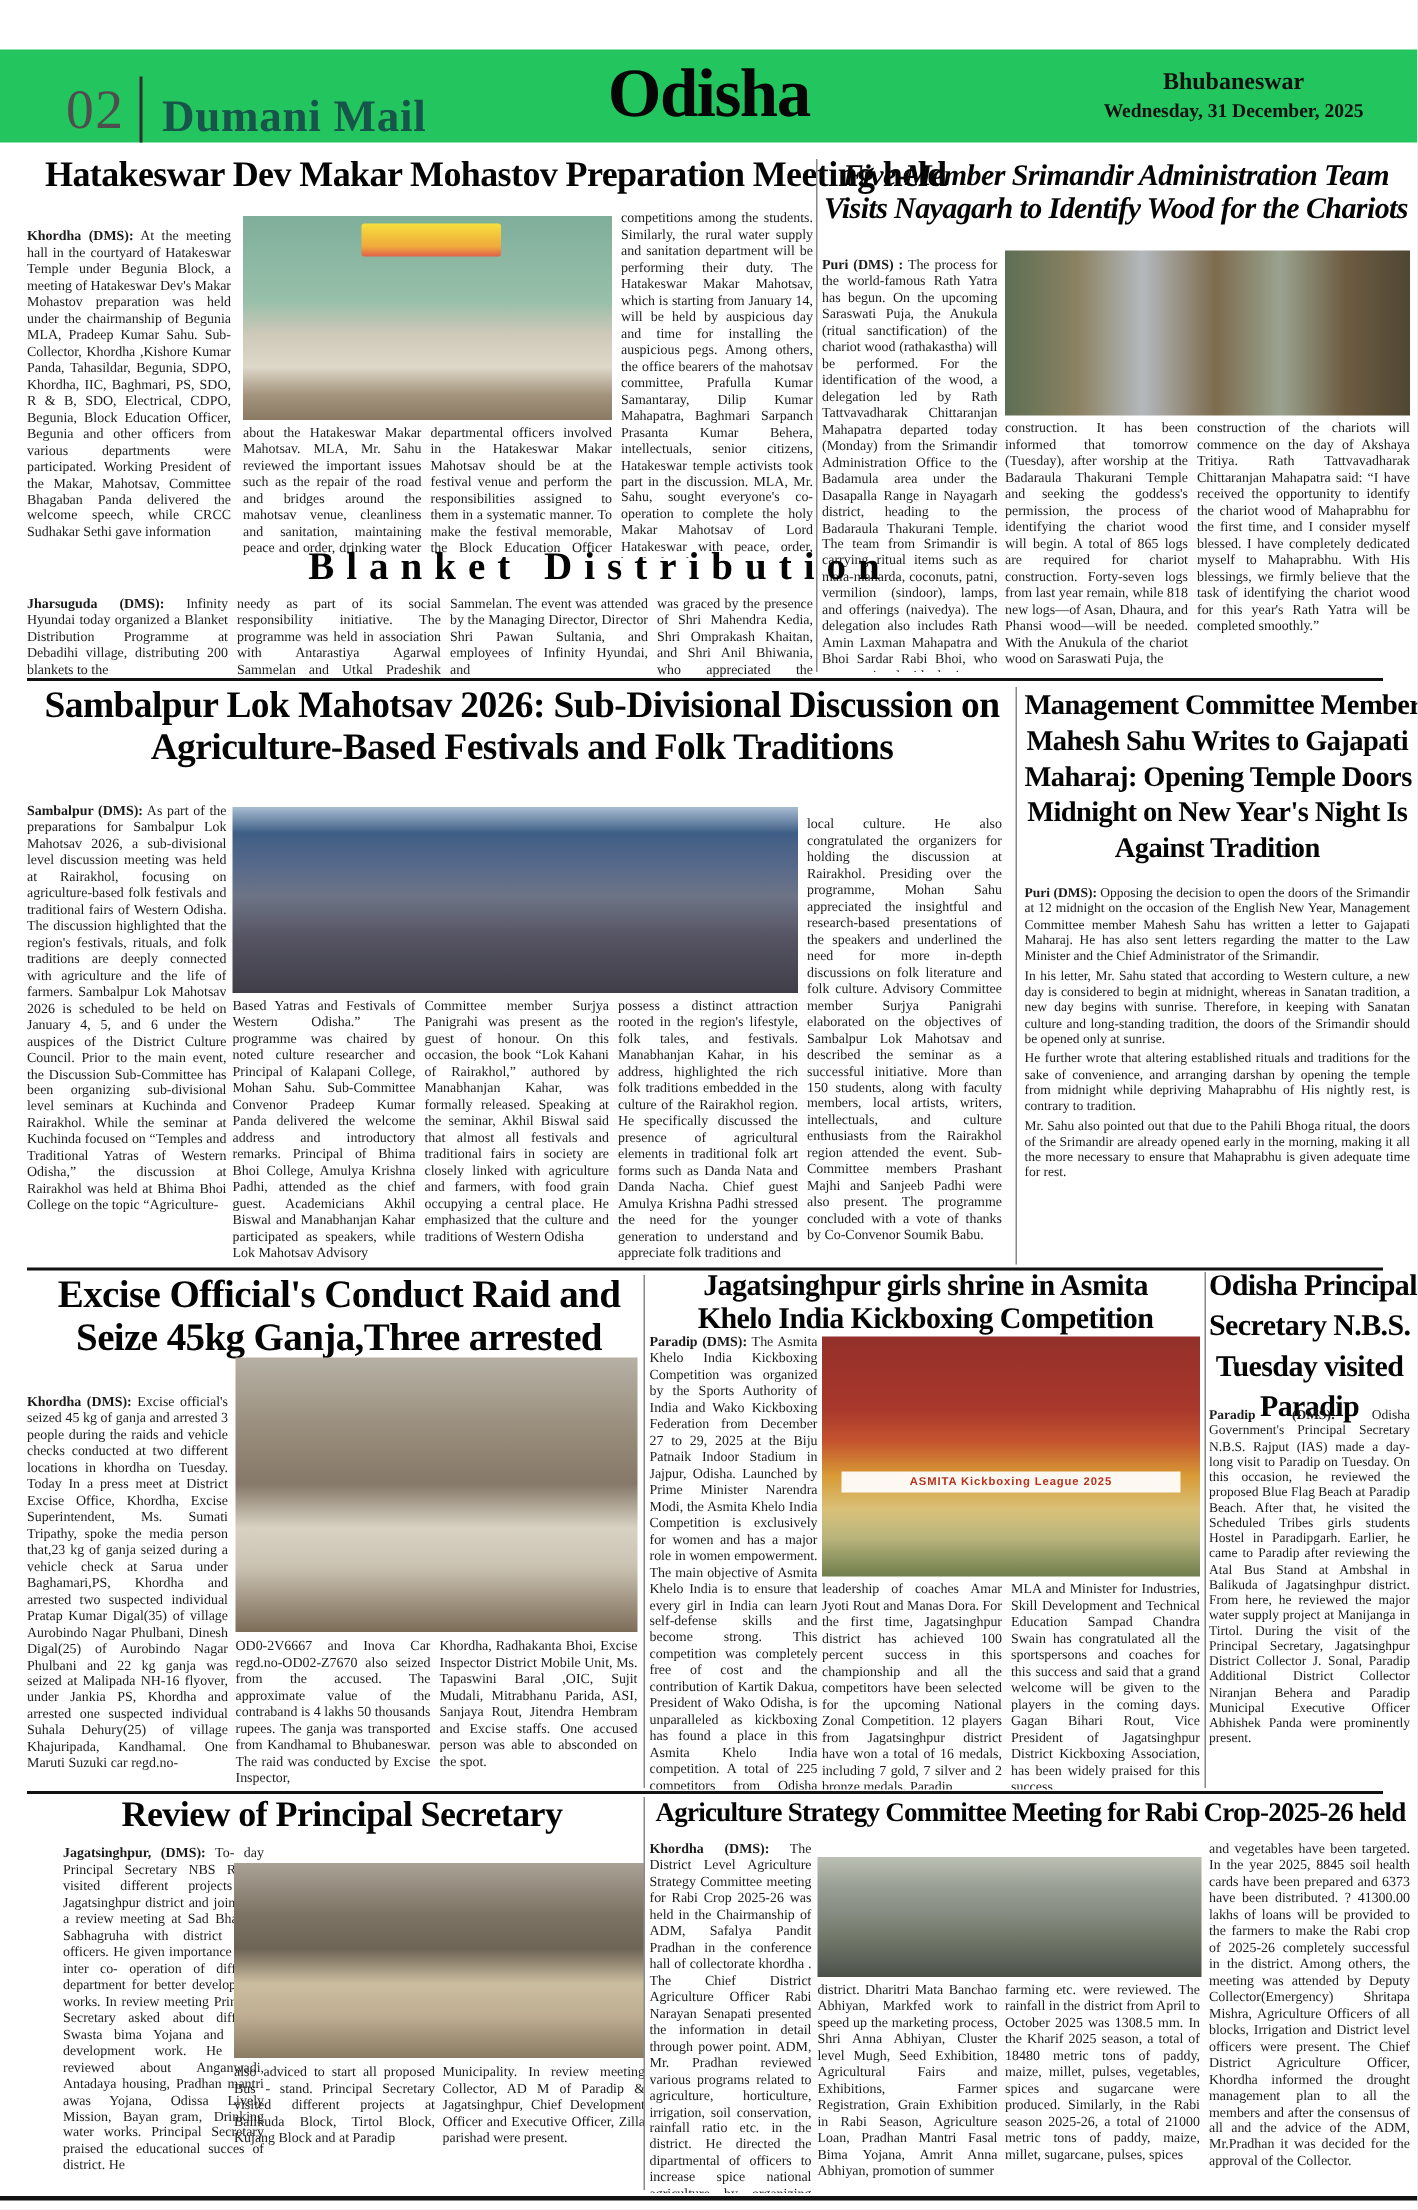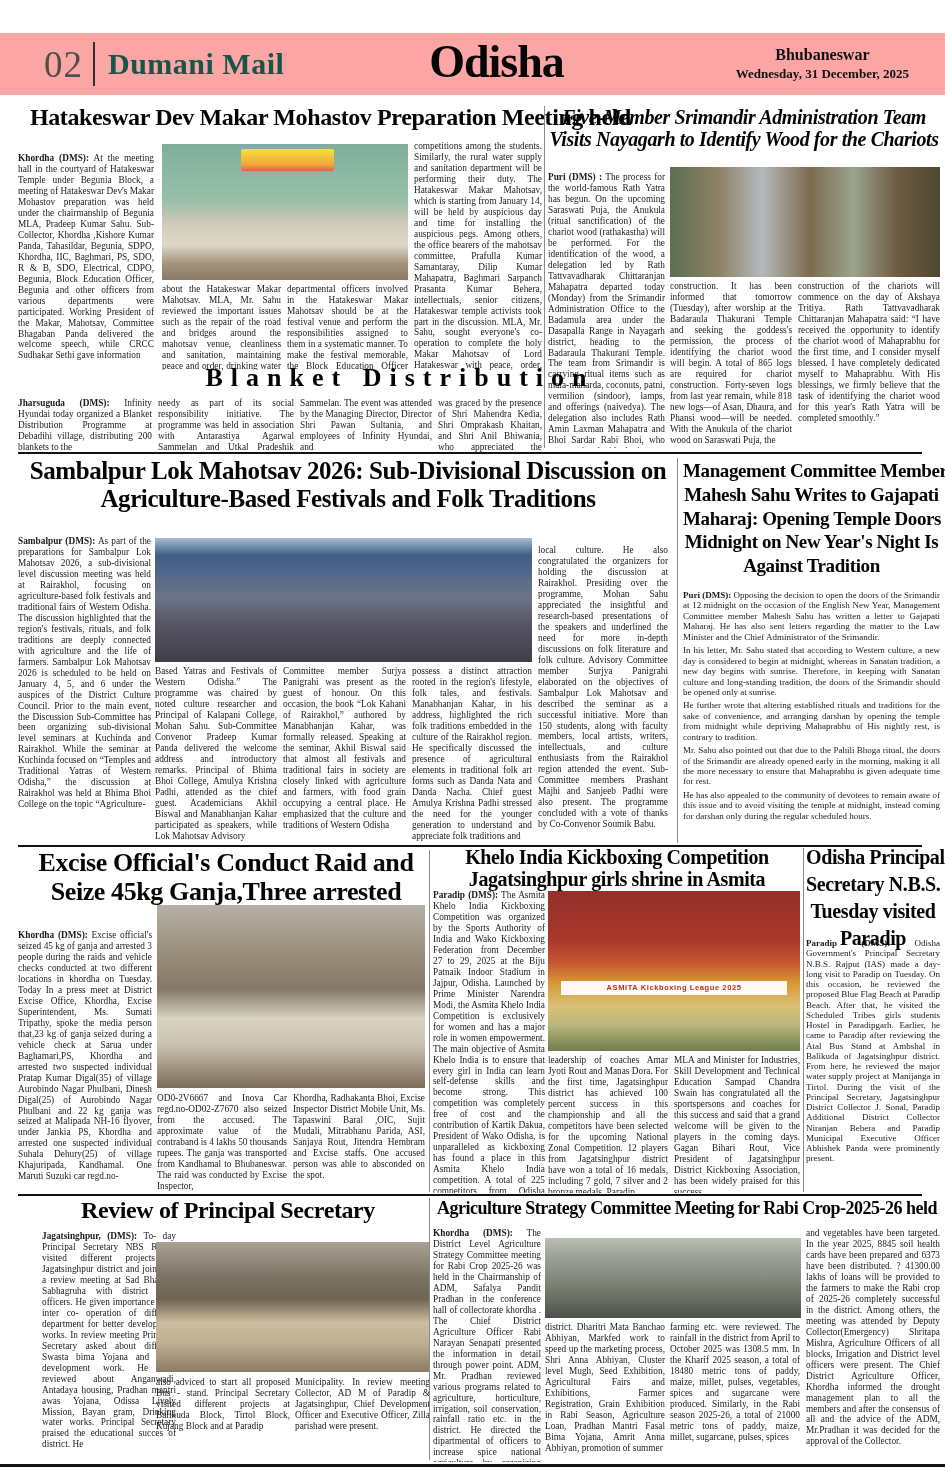--- a/index.html
+++ b/index.html
@@ -1,24 +1,24 @@
 <!DOCTYPE html>
 <html><head>
 <meta charset="utf-8">
 <style>
   html,body{margin:0;padding:0;background:#e8e8e8;}
   .page{position:relative;width:945px;height:1473px;background:#ffffff;margin:0 auto;overflow:hidden;
         font-family:"Liberation Serif","DejaVu Serif",serif;color:#1c1c1c;}
   .abs{position:absolute;}
   
-  .hdr{position:absolute;left:0;top:33px;width:945px;height:62px;background:#fca5a5;display:flex;align-items:center;}
+  .hdr{position:absolute;left:0;top:33px;width:945px;height:62px;background:#22c55e;display:flex;align-items:flex-end;}
   .pagenum{font-size:37px;color:#4e4e4e;margin-left:44px;letter-spacing:1px;}
   .hdr-sep{width:2px;height:44px;background:#2f2f2f;margin:0 13px 0 10px;}
   .masthead{font-size:30px;font-weight:700;color:#175449;letter-spacing:0.5px;}
-  .section-title{position:absolute;left:50%;top:50%;transform:translate(-50%,-54%);font-size:46px;font-weight:700;color:#060606;letter-spacing:-1px;margin-left:24px;}
+  .section-title{position:absolute;left:50%;top:50%;transform:translate(-50%,-54%);font-size:46px;font-weight:700;color:#060606;letter-spacing:-1px;}
   .hdr-right{position:absolute;right:36px;top:50%;transform:translateY(-50%);text-align:center;color:#111;}
   .hdr-city{font-size:16px;font-weight:700;}
   .hdr-date{font-size:13px;font-weight:700;margin-top:2px;}
   
   .hl{font-weight:700;text-align:center;color:#050505;letter-spacing:-0.4px;line-height:1.1;}
   .hl .ln{white-space:nowrap;}
   
   .bt{position:absolute;font-size:9.3px;line-height:1.18;text-align:justify;color:#1b1b1b;overflow:hidden;}
   .bt .dl{font-weight:700;}
   .bt p{margin:0 0 3px 0;}
@@ -106,38 +106,37 @@
     <div class="ln">Mahesh Sahu Writes to Gajapati</div>
     <div class="ln">Maharaj: Opening Temple Doors at</div>
     <div class="ln">Midnight on New Year's Night Is</div>
     <div class="ln">Against Tradition</div>
   </div>
   <div class="bt" style="left:683px;top:590px;width:257px;height:253px;font-size:9px;line-height:1.16;">
     <p><b class="dl">Puri (DMS):</b> <span>Opposing the decision to open the doors of the Srimandir at 12 midnight on the occasion of the English New Year, Management Committee member Mahesh Sahu has written a letter to Gajapati Maharaj. He has also sent letters regarding the matter to the Law Minister and the Chief Administrator of the Srimandir.</span></p>
     <p>In his letter, Mr. Sahu stated that according to Western culture, a new day is considered to begin at midnight, whereas in Sanatan tradition, a new day begins with sunrise. Therefore, in keeping with Sanatan culture and long-standing tradition, the doors of the Srimandir should be opened only at sunrise.</p>
     <p>He further wrote that altering established rituals and traditions for the sake of convenience, and arranging darshan by opening the temple from midnight while depriving Mahaprabhu of His nightly rest, is contrary to tradition.</p>
     <p>Mr. Sahu also pointed out that due to the Pahili Bhoga ritual, the doors of the Srimandir are already opened early in the morning, making it all the more necessary to ensure that Mahaprabhu is given adequate time for rest.</p>
-    <p>He has also appealed to the community of devotees to remain aware of this issue and to avoid visiting the temple at midnight, instead coming for darshan only during the regular scheduled hours.</p>
   </div>
 
   <div class="abs hl" style="left:24px;top:849px;width:404px;font-size:26px;">
     <div class="ln">Excise Official's Conduct Raid and</div>
     <div class="ln">Seize 45kg Ganja,Three arrested</div>
   </div>
   <div class="bt" style="left:18px;top:930px;width:134px;height:263px;">
     <b class="dl">Khordha (DMS):</b>
     <span>Excise official's seized 45 kg of ganja and arrested 3 people during the raids and vehicle checks conducted at two different locations in khordha on Tuesday. Today In a press meet at District Excise Office, Khordha, Excise Superintendent, Ms. Sumati Tripathy, spoke the media person that,23 kg of ganja seized during a vehicle check at Sarua under Baghamari,PS, Khordha and arrested two suspected individual Pratap Kumar Digal(35) of village Aurobindo Nagar Phulbani, Dinesh Digal(25) of Aurobindo Nagar Phulbani and 22 kg ganja was seized at Malipada NH-16 flyover, under Jankia PS, Khordha and arrested one suspected individual Suhala Dehury(25) of village Khajuripada, Kandhamal. One Maruti Suzuki car regd.no-</span>
   </div>
   <div class="ph ph4" style="left:157px;top:905px;width:268px;height:183px;"></div>
   <div class="bt" style="left:157px;top:1093px;width:130px;height:100px;">OD0-2V6667 and Inova Car regd.no-OD02-Z7670 also seized from the accused. The approximate value of the contraband is 4 lakhs 50 thousands rupees. The ganja was transported from Kandhamal to Bhubaneswar. The raid was conducted by Excise Inspector,</div>
   <div class="bt" style="left:293px;top:1093px;width:132px;height:100px;">Khordha, Radhakanta Bhoi, Excise Inspector District Mobile Unit, Ms. Tapaswini Baral ,OIC, Sujit Mudali, Mitrabhanu Parida, ASI, Sanjaya Rout, Jitendra Hembram and Excise staffs. One accused person was able to absconded on the spot.</div>
 
   <div class="abs hl" style="left:434px;top:846px;width:366px;font-size:20px;">
+    <div class="ln">Jagatsinghpur girls shrine in Asmita</div>
     <div class="ln">Khelo India Kickboxing Competition</div>
-    <div class="ln">Jagatsinghpur girls shrine in Asmita</div>
   </div>
   <div class="bt" style="left:433px;top:890px;width:112px;height:303px;">
     <b class="dl">Paradip (DMS):</b>
     <span>The Asmita Khelo India Kickboxing Competition was organized by the Sports Authority of India and Wako Kickboxing Federation from December 27 to 29, 2025 at the Biju Patnaik Indoor Stadium in Jajpur, Odisha. Launched by Prime Minister Narendra Modi, the Asmita Khelo India Competition is exclusively for women and has a major role in women empowerment. The main objective of Asmita Khelo India is to ensure that every girl in India can learn self-defense skills and become strong. This competition was completely free of cost and the contribution of Kartik Dakua, President of Wako Odisha, is unparalleled as kickboxing has found a place in this Asmita Khelo India competition. A total of 225 competitors from Odisha participated in this competition, while 12 competitors from Jagatsinghpur district participated under the</span>
   </div>
   <div class="ph ph5" style="left:548px;top:891px;width:252px;height:160px;">
     <div class="kb-banner">ASMITA Kickboxing League 2025</div>
   </div>
   <div class="bt" style="left:548px;top:1055px;width:120px;height:138px;">leadership of coaches Amar Jyoti Rout and Manas Dora. For the first time, Jagatsinghpur district has achieved 100 percent success in this championship and all the competitors have been selected for the upcoming National Zonal Competition. 12 players from Jagatsinghpur district have won a total of 16 medals, including 7 gold, 7 silver and 2 bronze medals. Paradip</div>
   <div class="bt" style="left:674px;top:1055px;width:126px;height:138px;">MLA and Minister for Industries, Skill Development and Technical Education Sampad Chandra Swain has congratulated all the sportspersons and coaches for this success and said that a grand welcome will be given to the players in the coming days. Gagan Bihari Rout, Vice President of Jagatsinghpur District Kickboxing Association, has been widely praised for this success.</div>

